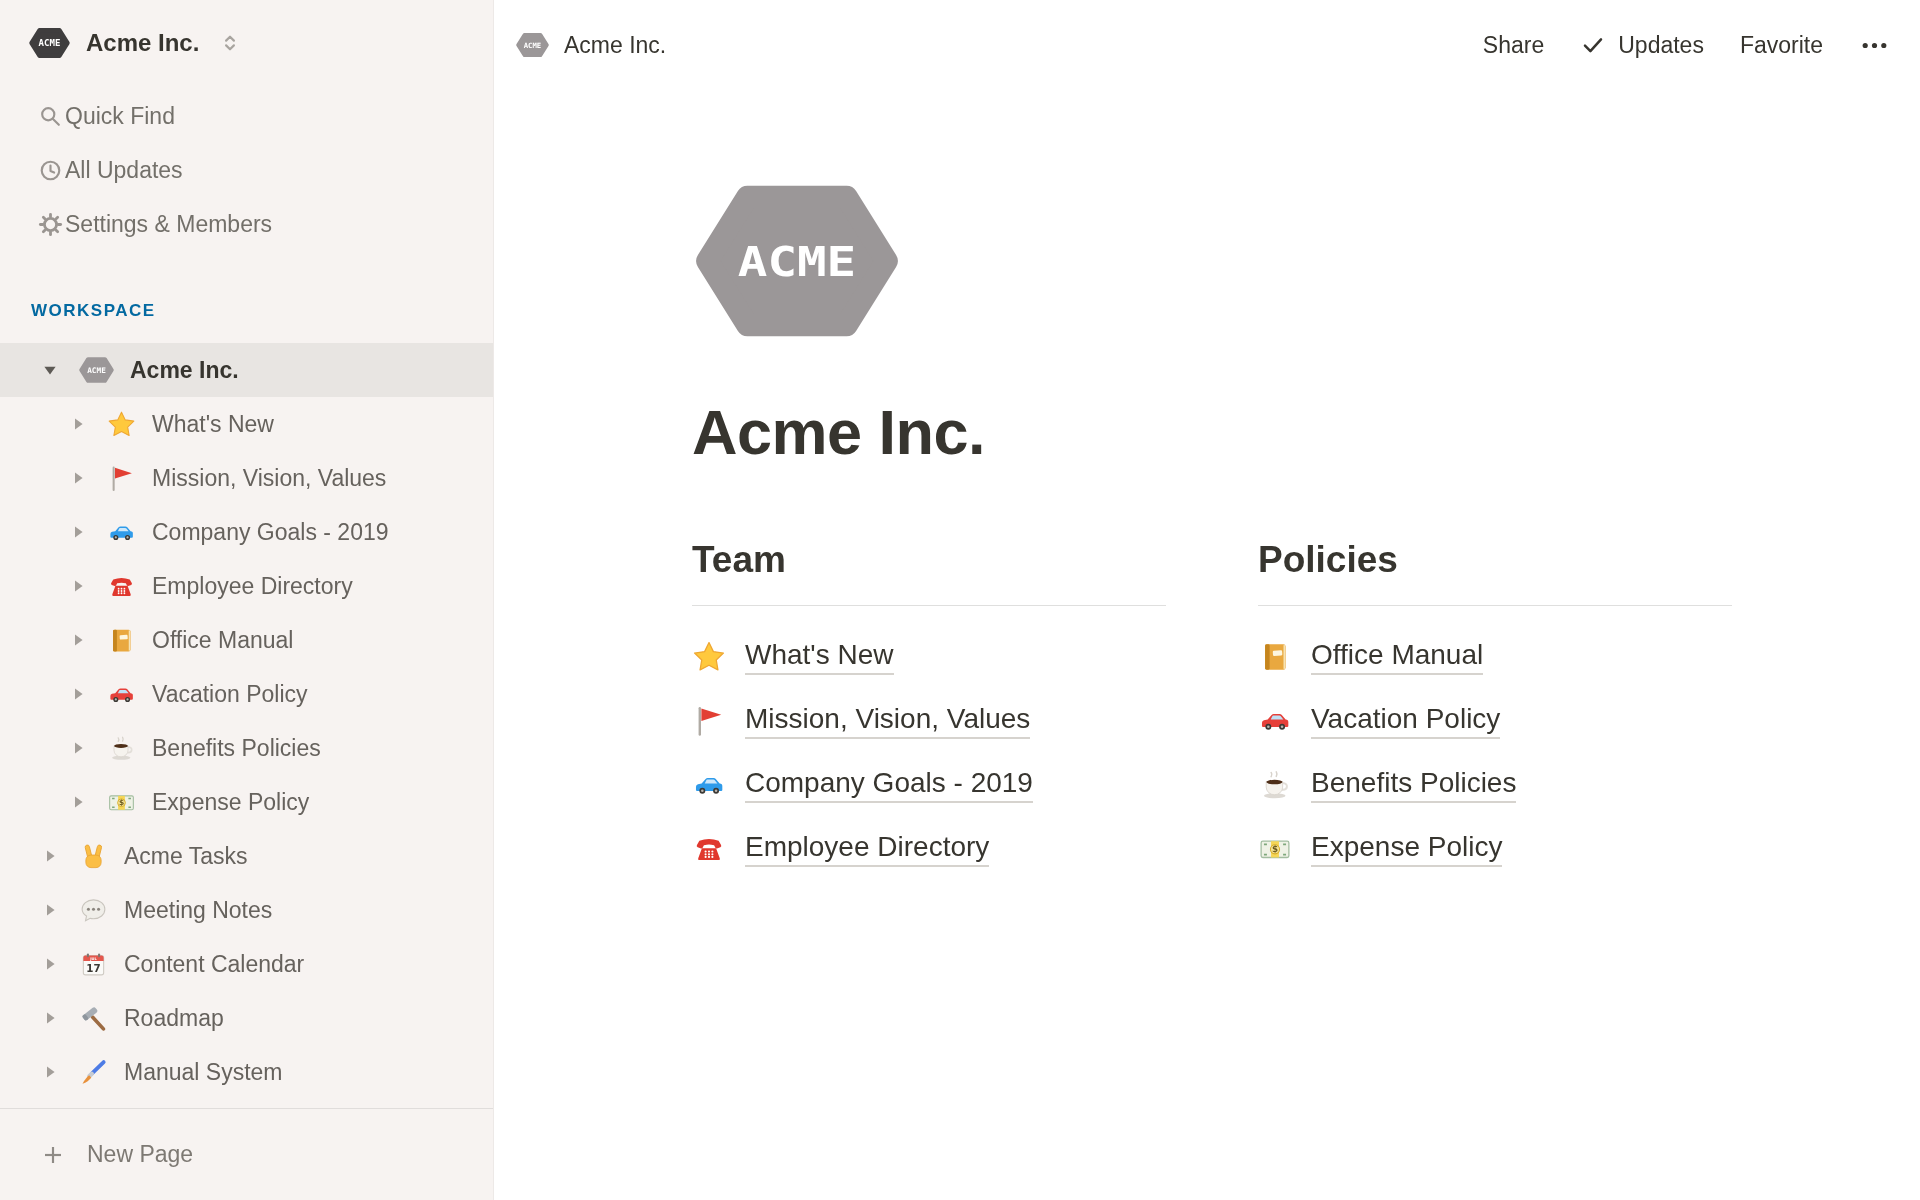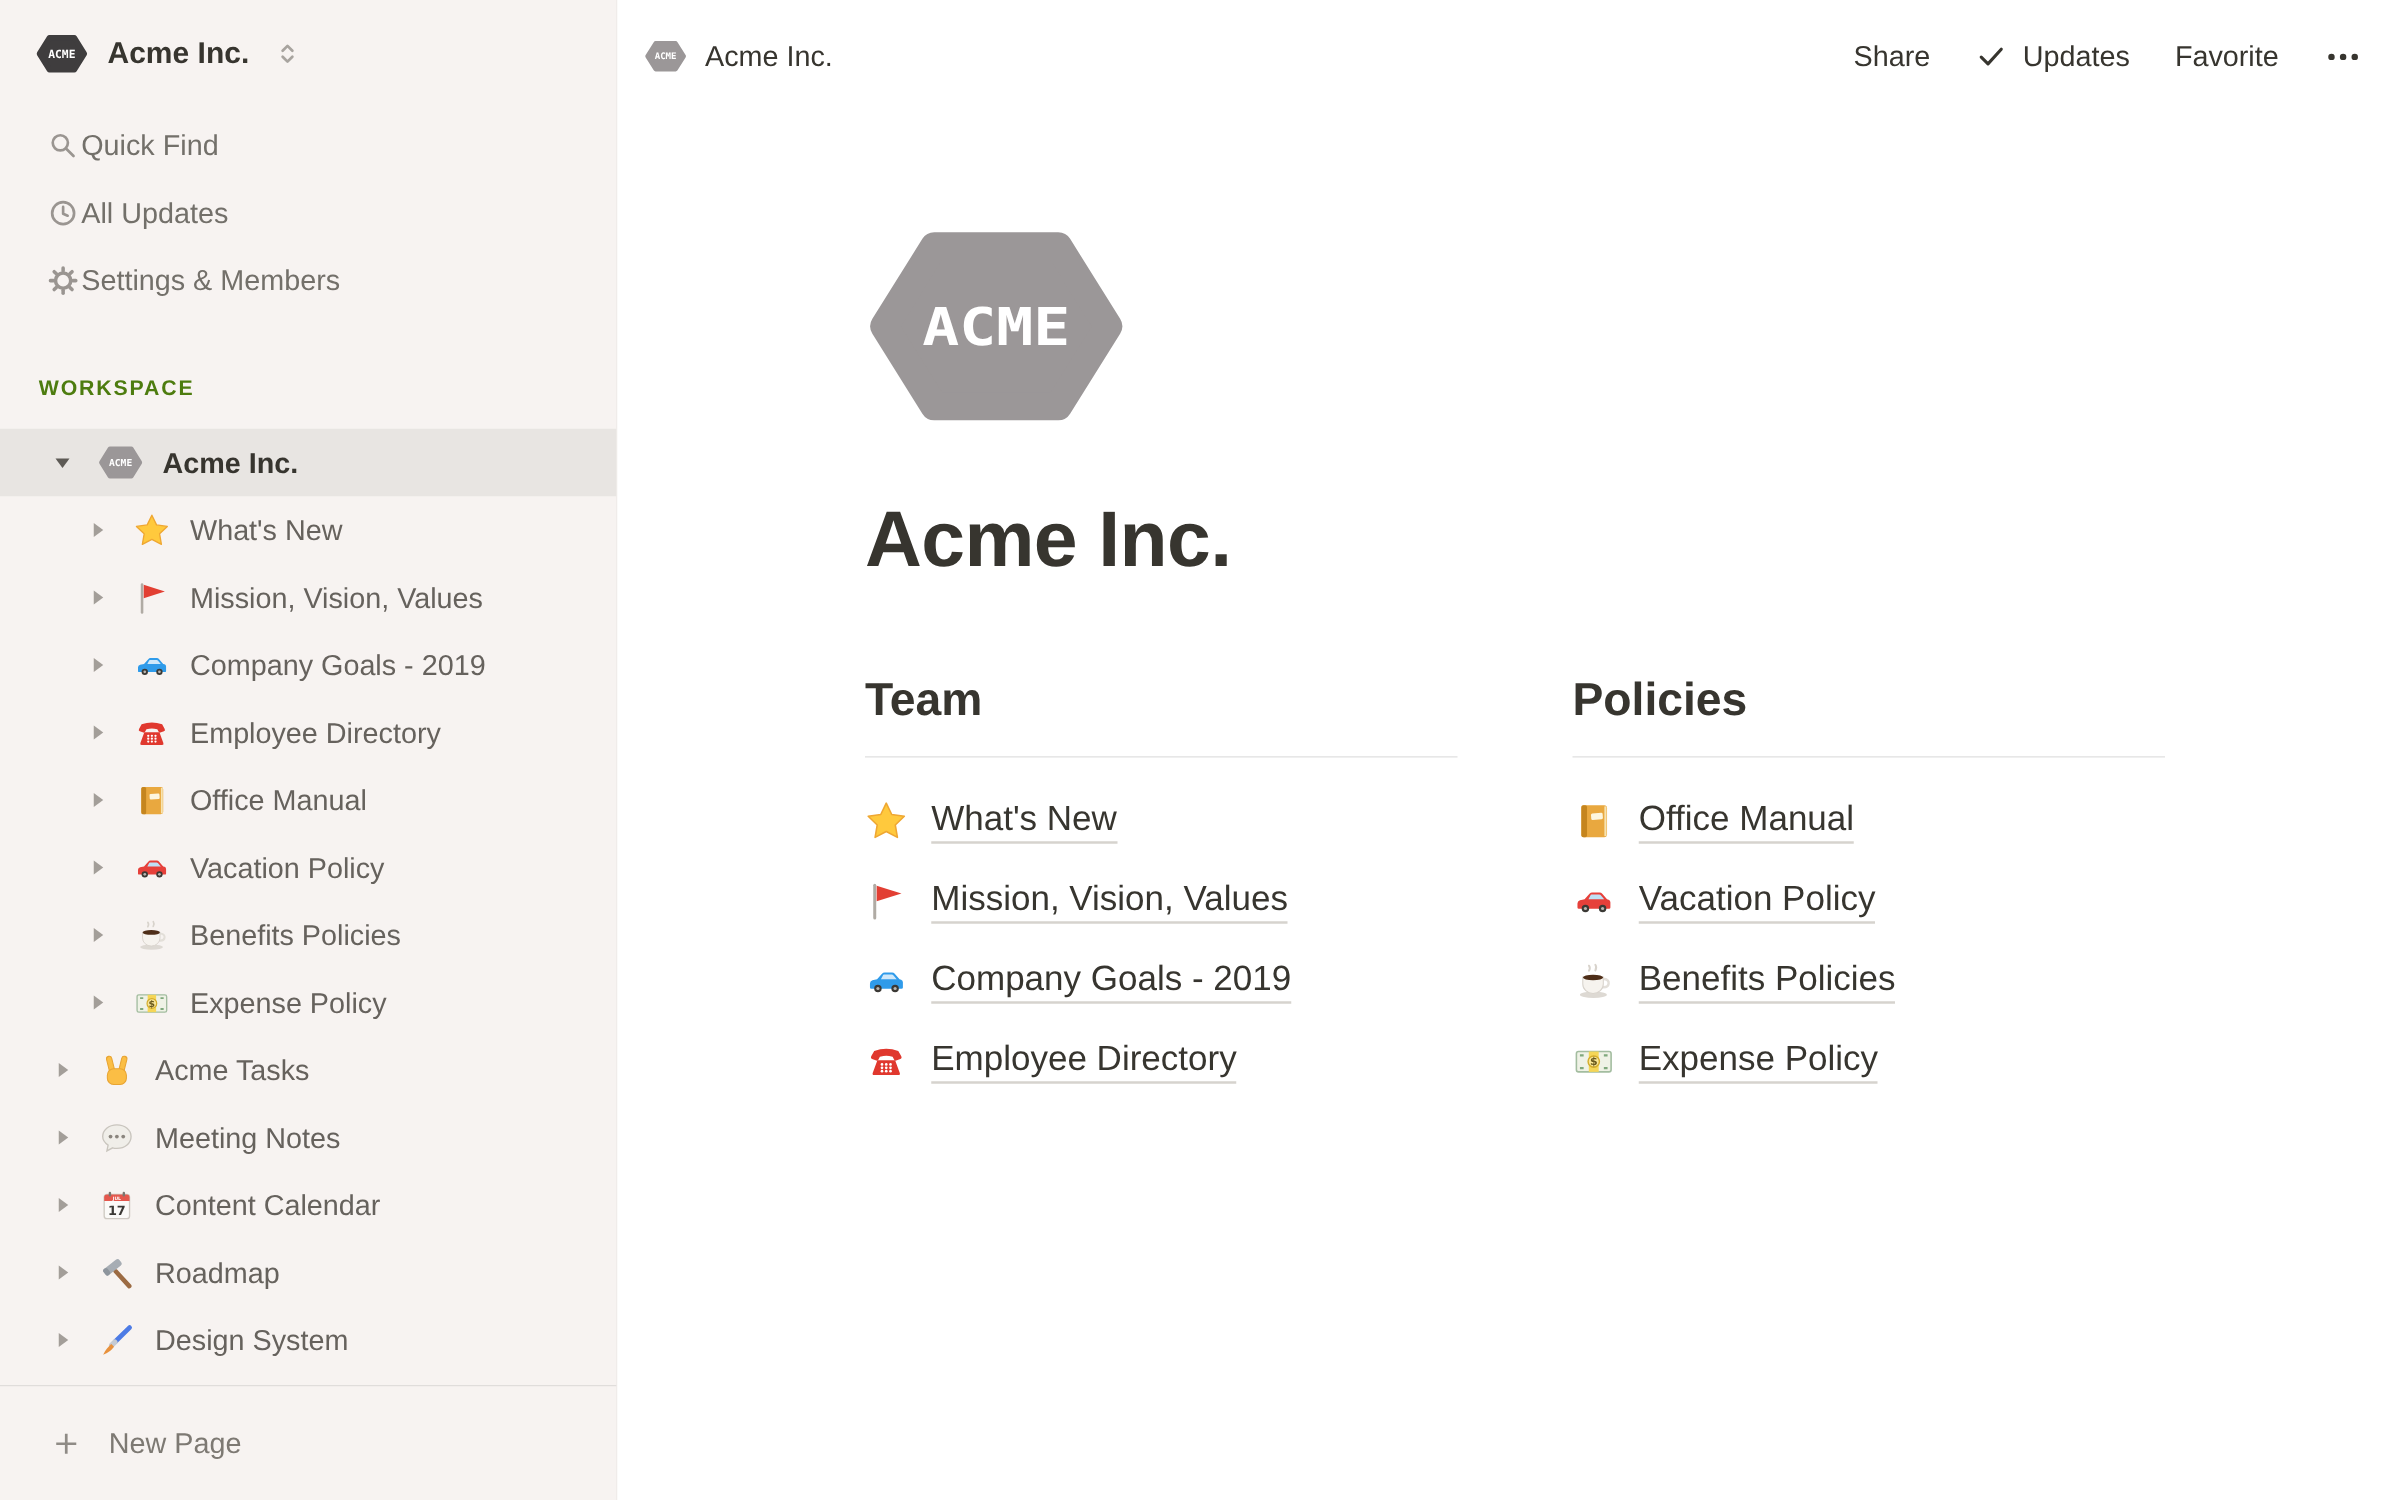--- a/index.html
+++ b/index.html
@@ -22,21 +22,21 @@
   .ws-badge{width:41px;height:32px;flex:0 0 auto;}
   .ws-name{font-size:24px;font-weight:700;color:var(--ink,#37352F);}
   .ws-switch-ic{width:26px;height:26px;margin-left:2px;}
 
   .side-top{margin-top:10px;}
   .side-row{height:54px;display:flex;align-items:center;gap:1px;padding-left:37px;
     color:var(--muted_text,#73706A);font-size:23px;}
   .side-row .ic{width:27px;height:27px;flex:0 0 auto;}
 
   .section-label{margin-top:50px;padding-left:31px;font-size:17px;font-weight:700;
-    letter-spacing:1.5px;color:#4d7c0f;height:20px;line-height:20px;}
+    letter-spacing:1.5px;color:#0369a1;height:20px;line-height:20px;}
 
   .tree{margin-top:22px;}
   .tree-row{height:54px;display:flex;align-items:center;font-size:23px;color:#66625D;}
   .tree-row .caret{width:24px;height:24px;margin-left:38px;flex:0 0 auto;display:flex;align-items:center;justify-content:center;}
   .tree-row.lvl1 .caret{margin-left:66px;}
   .tree-row .ticon{width:29px;height:29px;margin-left:17px;flex:0 0 auto;display:flex;align-items:center;justify-content:center;}
   .tree-row .ticon.badge{width:35px;height:28px;}
   .tree-row .tlabel{margin-left:16px;white-space:nowrap;}
   .tree-row.selected{background:var(--sidebar_selected,#E8E5E2);}
   .tree-row.selected .tlabel{color:var(--ink,#37352F);font-weight:700;}
@@ -352,21 +352,21 @@
               <path d="M9,6.4 L16.6,12 L9,17.6 Z" fill="#A39E99"></path>
             </svg>
           </span>
     <span class="ticon" data-interactable="false">
             <svg viewBox="0 0 24 24" width="100%" height="100%" xmlns="http://www.w3.org/2000/svg">
               <line x1="20.4" y1="3.4" x2="11" y2="12.6" stroke="#4D7BE5" stroke-width="3.2" stroke-linecap="round"></line>
               <line x1="10.6" y1="13" x2="8.6" y2="15" stroke="#C6CBD3" stroke-width="3.6" stroke-linecap="round"></line>
               <path d="M8.4,14.2 C6.6,15.5 4.2,18.6 2.9,21.3 C5.9,20.5 8.9,18 10.1,16.1 Z" fill="#E8913C"></path>
             </svg>
           </span>
-    <span class="tlabel" data-interactable="false">Design System</span>
+    <span class="tlabel" data-interactable="false">Manual System</span>
         </div>
       </div>
 
     <div class="side-bottom" data-interactable="false">
       <div class="newpage" data-interactable="true">
         <span class="ic" data-interactable="false" id="plus-ic"><svg viewBox="0 0 24 24" width="100%" height="100%" xmlns="http://www.w3.org/2000/svg">
               <line x1="12" y1="4.6" x2="12" y2="19.4" stroke="#8F8B86" stroke-width="2"></line>
               <line x1="4.6" y1="12" x2="19.4" y2="12" stroke="#8F8B86" stroke-width="2"></line>
             </svg></span>
         <span data-interactable="false">New Page</span>

